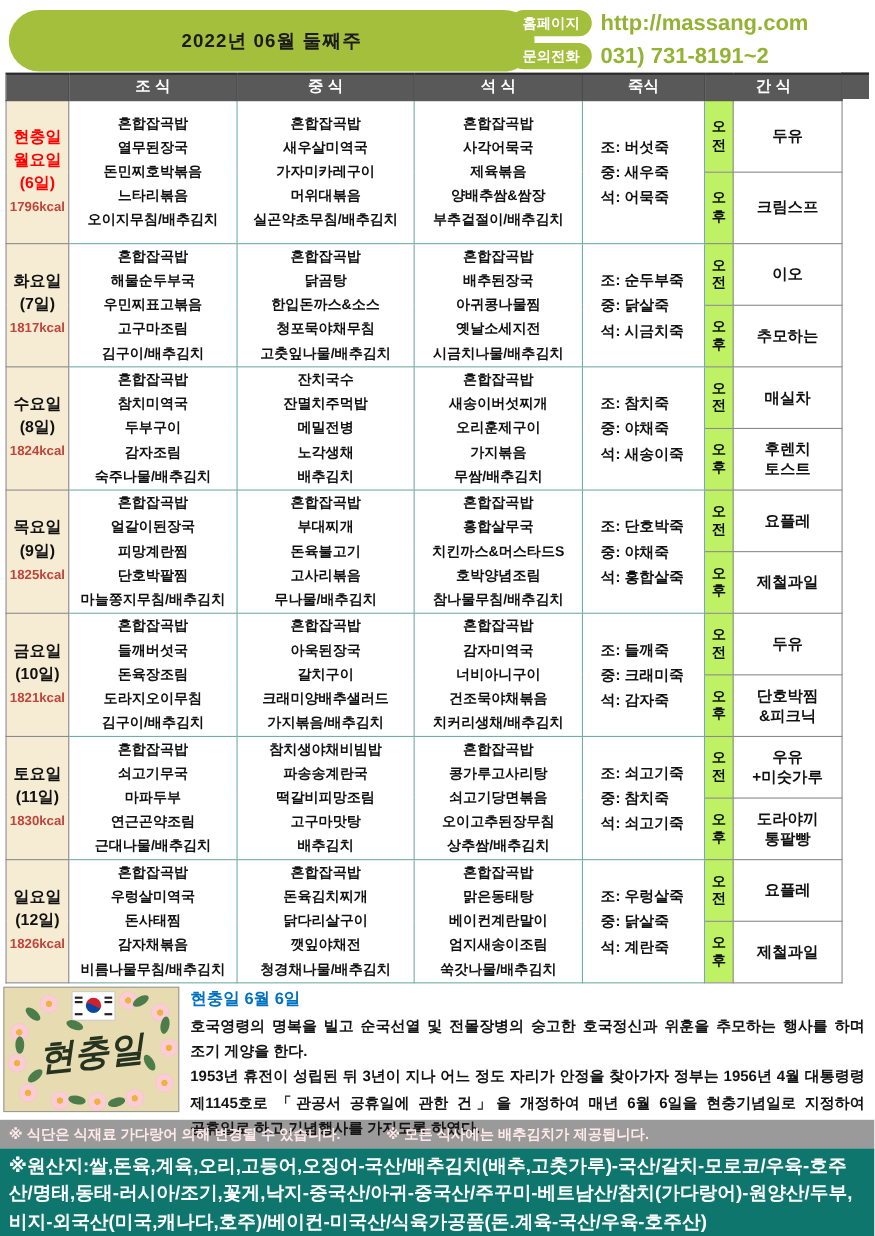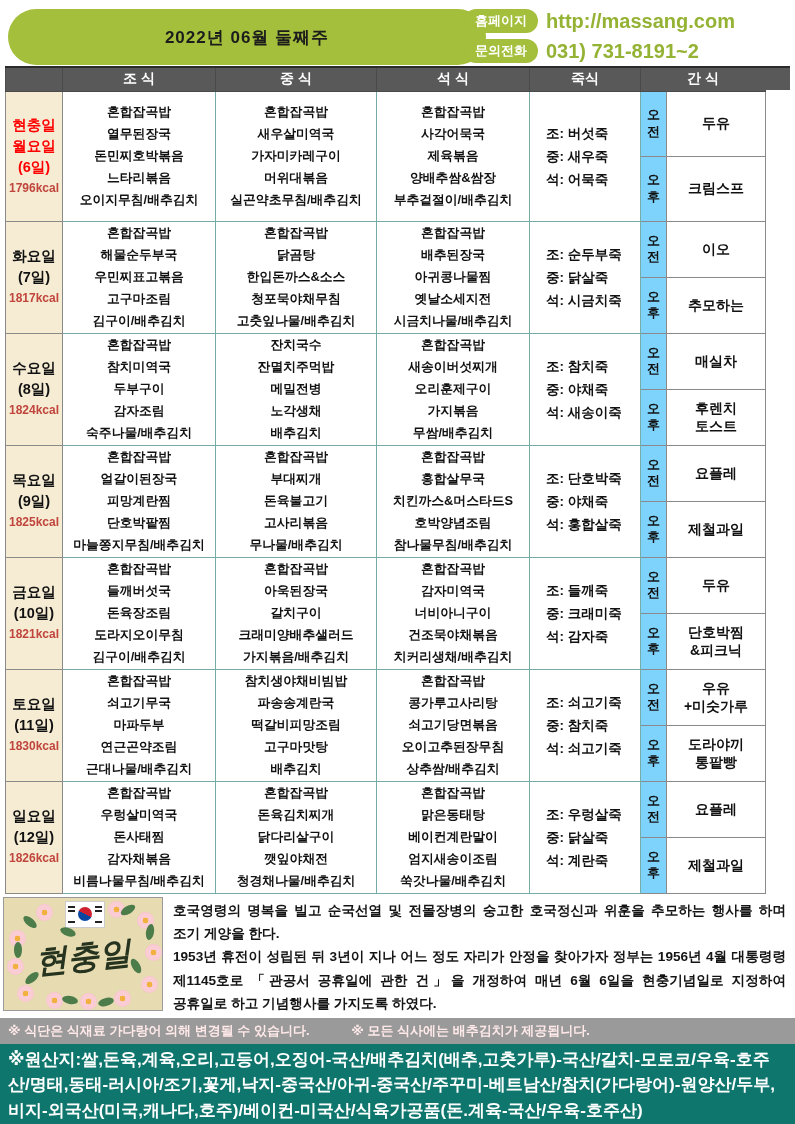--- a/index.html
+++ b/index.html
@@ -41,21 +41,21 @@
   .day .kcal { font-size: 12px; color: #c0453c; display: block; margin-top: 2px; }
   .day.holiday .dlines { color: #ff0000; }
   .menu {
     background: #fff; text-align: center; font-size: 12.8px;
     white-space: pre-line; line-height: 22px;
   }
   .porridge {
     background: #fff; font-size: 13.5px; padding-left: 16px;
     white-space: pre-line; line-height: 23px;
   }
-  .ampm { background: #7dd3fc; text-align: center; font-size: 13px; line-height: 1.25; padding: 0 5px; }
+  .ampm { background: #bef264; text-align: center; font-size: 13px; line-height: 1.25; padding: 0 5px; }
   .ampm span { display: inline-block; width: 14px; word-break: break-all; }
   .snack { background: #fff; text-align: center; font-size: 14px; white-space: pre-line; line-height: 1.3; }
   tr.sub { height: 56px; }
   tr.sub-mon { height: 65px; }
   
   .notice { display: flex; margin: 3px 5px 0 3px; height: 116px; }
   .wreath {
     position: relative; width: 160px; height: 114px; background: #e7dbb2;
     border: 1px solid #9a9a9a; flex: 0 0 auto; overflow: hidden;
   }
@@ -382,20 +382,21 @@
     <span class="lf" style="left:6px;top:48px;transform:rotate(90deg)"></span>
     <span class="lf" style="left:20px;top:76px;transform:rotate(-40deg)"></span>
     <span class="lf" style="left:58px;top:98px;transform:rotate(10deg)"></span>
     <span class="lf" style="left:94px;top:100px;transform:rotate(-15deg)"></span>
     <span class="lf" style="left:124px;top:64px;transform:rotate(60deg)"></span>
     <span class="lf" style="left:138px;top:30px;transform:rotate(100deg)"></span>
     <span class="lf" style="left:116px;top:8px;transform:rotate(-30deg)"></span>
     <span class="lf" style="left:56px;top:30px;transform:rotate(20deg)"></span>
   </div>
   <div class="notice-text">
+    <div class="notice-title">현충일 6월 6일</div>
     <div class="notice-para">호국영령의 명복을 빌고 순국선열 및 전몰장병의 숭고한 호국정신과 위훈을 추모하는 행사를 하며 조기 게양을 한다.</div>
     <div class="notice-para">1953년 휴전이 성립된 뒤 3년이 지나 어느 정도 자리가 안정을 찾아가자 정부는 1956년 4월 대통령령 제1145호로 「관공서 공휴일에 관한 건」을 개정하여 매년 6월 6일을 현충기념일로 지정하여 공휴일로 하고 기념행사를 가지도록 하였다.</div>
   </div>
 </div>
 
 <div class="foot1">
   <span class="n1">※ 식단은 식재료 가다랑어 의해 변경될 수 있습니다.</span>
   <span class="n2">※ 모든 식사에는 배추김치가 제공됩니다.</span>
 </div>
 <div class="foot2">※원산지:쌀,돈육,계육,오리,고등어,오징어-국산/배추김치(배추,고춧가루)-국산/갈치-모로코/우육-호주산/명태,동태-러시아/조기,꽃게,낙지-중국산/아귀-중국산/주꾸미-베트남산/참치(가다랑어)-원양산/두부,비지-외국산(미국,캐나다,호주)/베이컨-미국산/식육가공품(돈.계육-국산/우육-호주산)</div>

